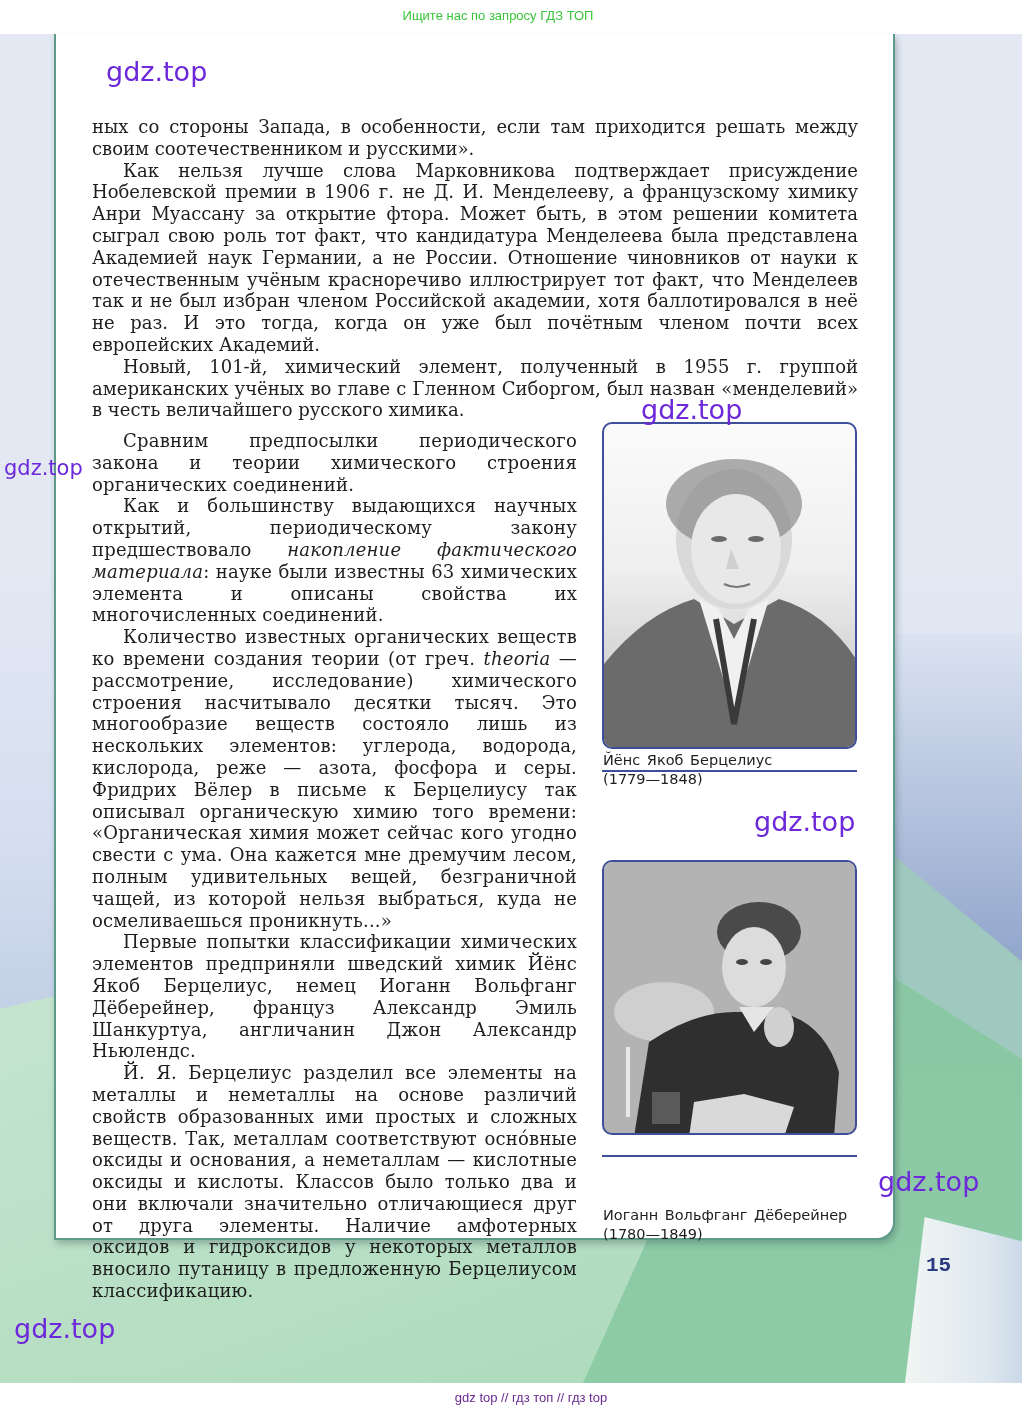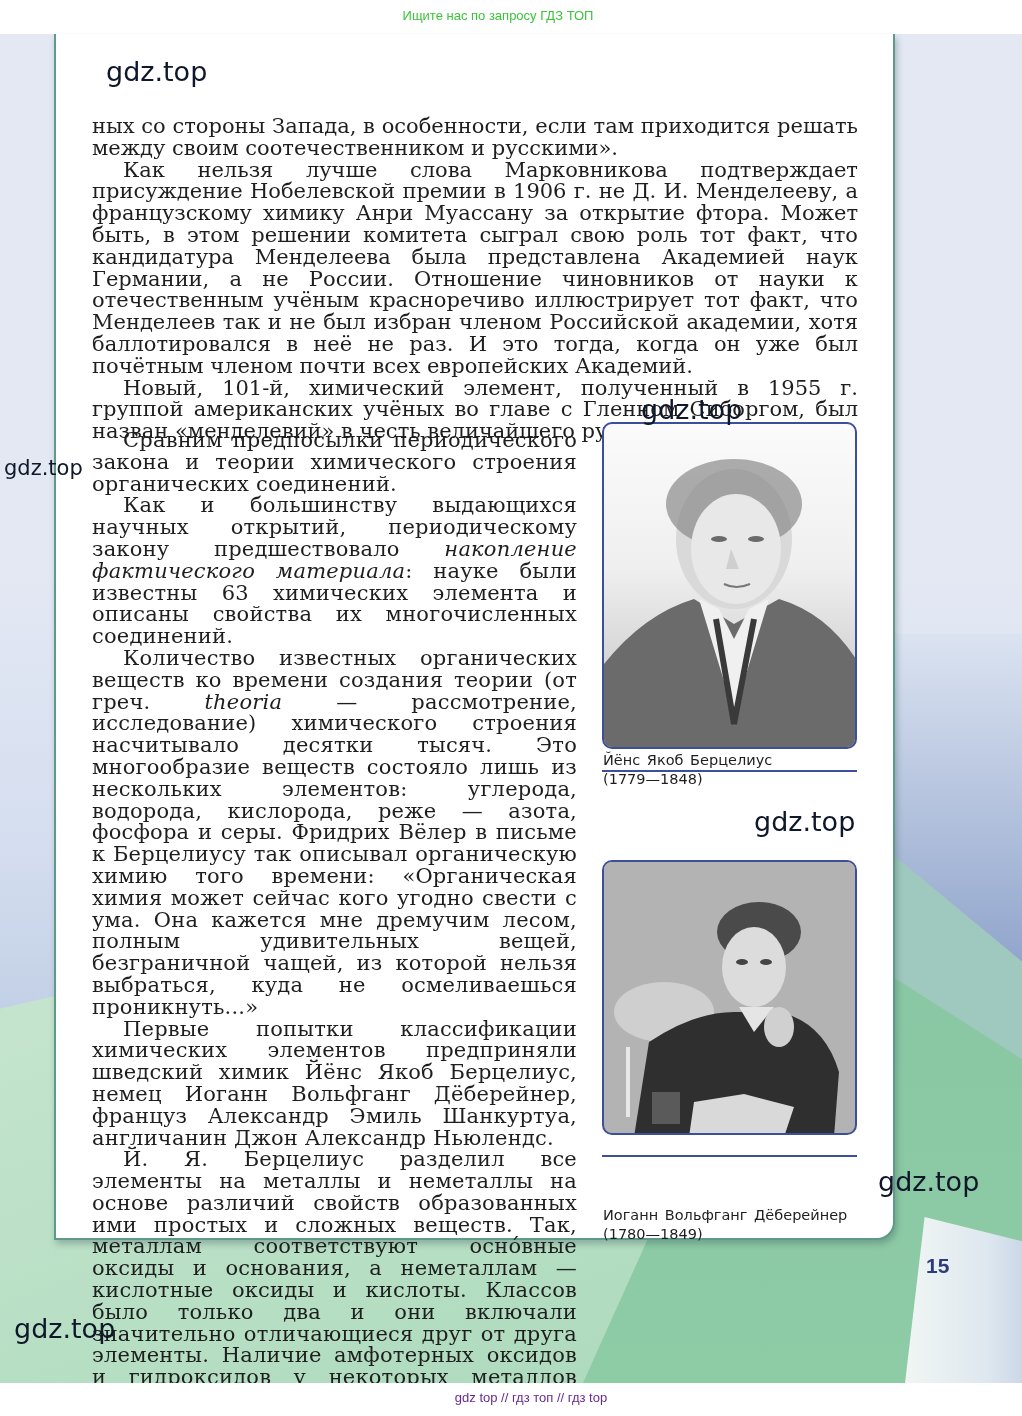--- a/index.html
+++ b/index.html
@@ -51,49 +51,49 @@
     }
 
     .page-number-tab {
       position: absolute; left: 905px; top: 1217px; width: 140px; height: 166px;
       background: linear-gradient(90deg, #f1f6f3 0%, #dde7ef 60%, #bfcde2 100%);
       border-radius: 14px 0 0 0;
       clip-path: polygon(14% 0, 100% 18%, 100% 100%, 0 100%);
     }
     .page-number {
       position: absolute; left: 926px; top: 1254px;
-      font-family: Liberation Sans, sans-serif; font-weight: bold; font-size: 21px;
+      font-family: Liberation Mono, monospace; font-weight: bold; font-size: 21px;
       color: #2c3a80;
     }
 
     .content-card {
       position: absolute; left: 54px; top: 34px; width: 841px; height: 1206px;
       background: #ffffff;
       border-left: 2px solid #5e9a8a;
       border-right: 2px solid #5e9a8a;
       border-bottom: 2px solid #5e9a8a;
       border-radius: 0 0 18px 0;
       box-shadow: 2px 4px 6px rgba(60,90,90,0.35);
     }
 
     .watermark {
-      position: absolute; font-family: "DejaVu Sans", sans-serif; color: #0f172a;
+      position: absolute; font-family: "DejaVu Sans", sans-serif; color: #6d28d9;
       white-space: nowrap;
     }
     .wm-1 { left: 106px; top: 56px; font-size: 27px; }
     .wm-2 { left: 641px; top: 394px; font-size: 27px; }
     .wm-3 { left: 4px; top: 456px; font-size: 21px; }
     .wm-4 { left: 754px; top: 806px; font-size: 27px; }
     .wm-5 { left: 878px; top: 1166px; font-size: 27px; }
     .wm-6 { left: 14px; top: 1313px; font-size: 27px; }
 
     .text-block {
       position: absolute; color: #1e1e1e;
       font-family: "DejaVu Serif", serif;
-      font-size: 21px; line-height: 21.8px;
+      font-size: 18px; line-height: 21.8px;
       text-align: justify;
     }
     .text-full { left: 92px; top: 116px; width: 766px; }
     .text-col { left: 92px; top: 398px; width: 485px; letter-spacing: 0.2px; margin-top: 32px; }
     .text-block p { text-indent: 31px; }
     .text-block p.no-indent { text-indent: 0; }
     .text-block em { font-style: italic; }
 
     .portrait-frame {
       position: absolute; border: 2px solid #3d4e9a; border-radius: 10px;

